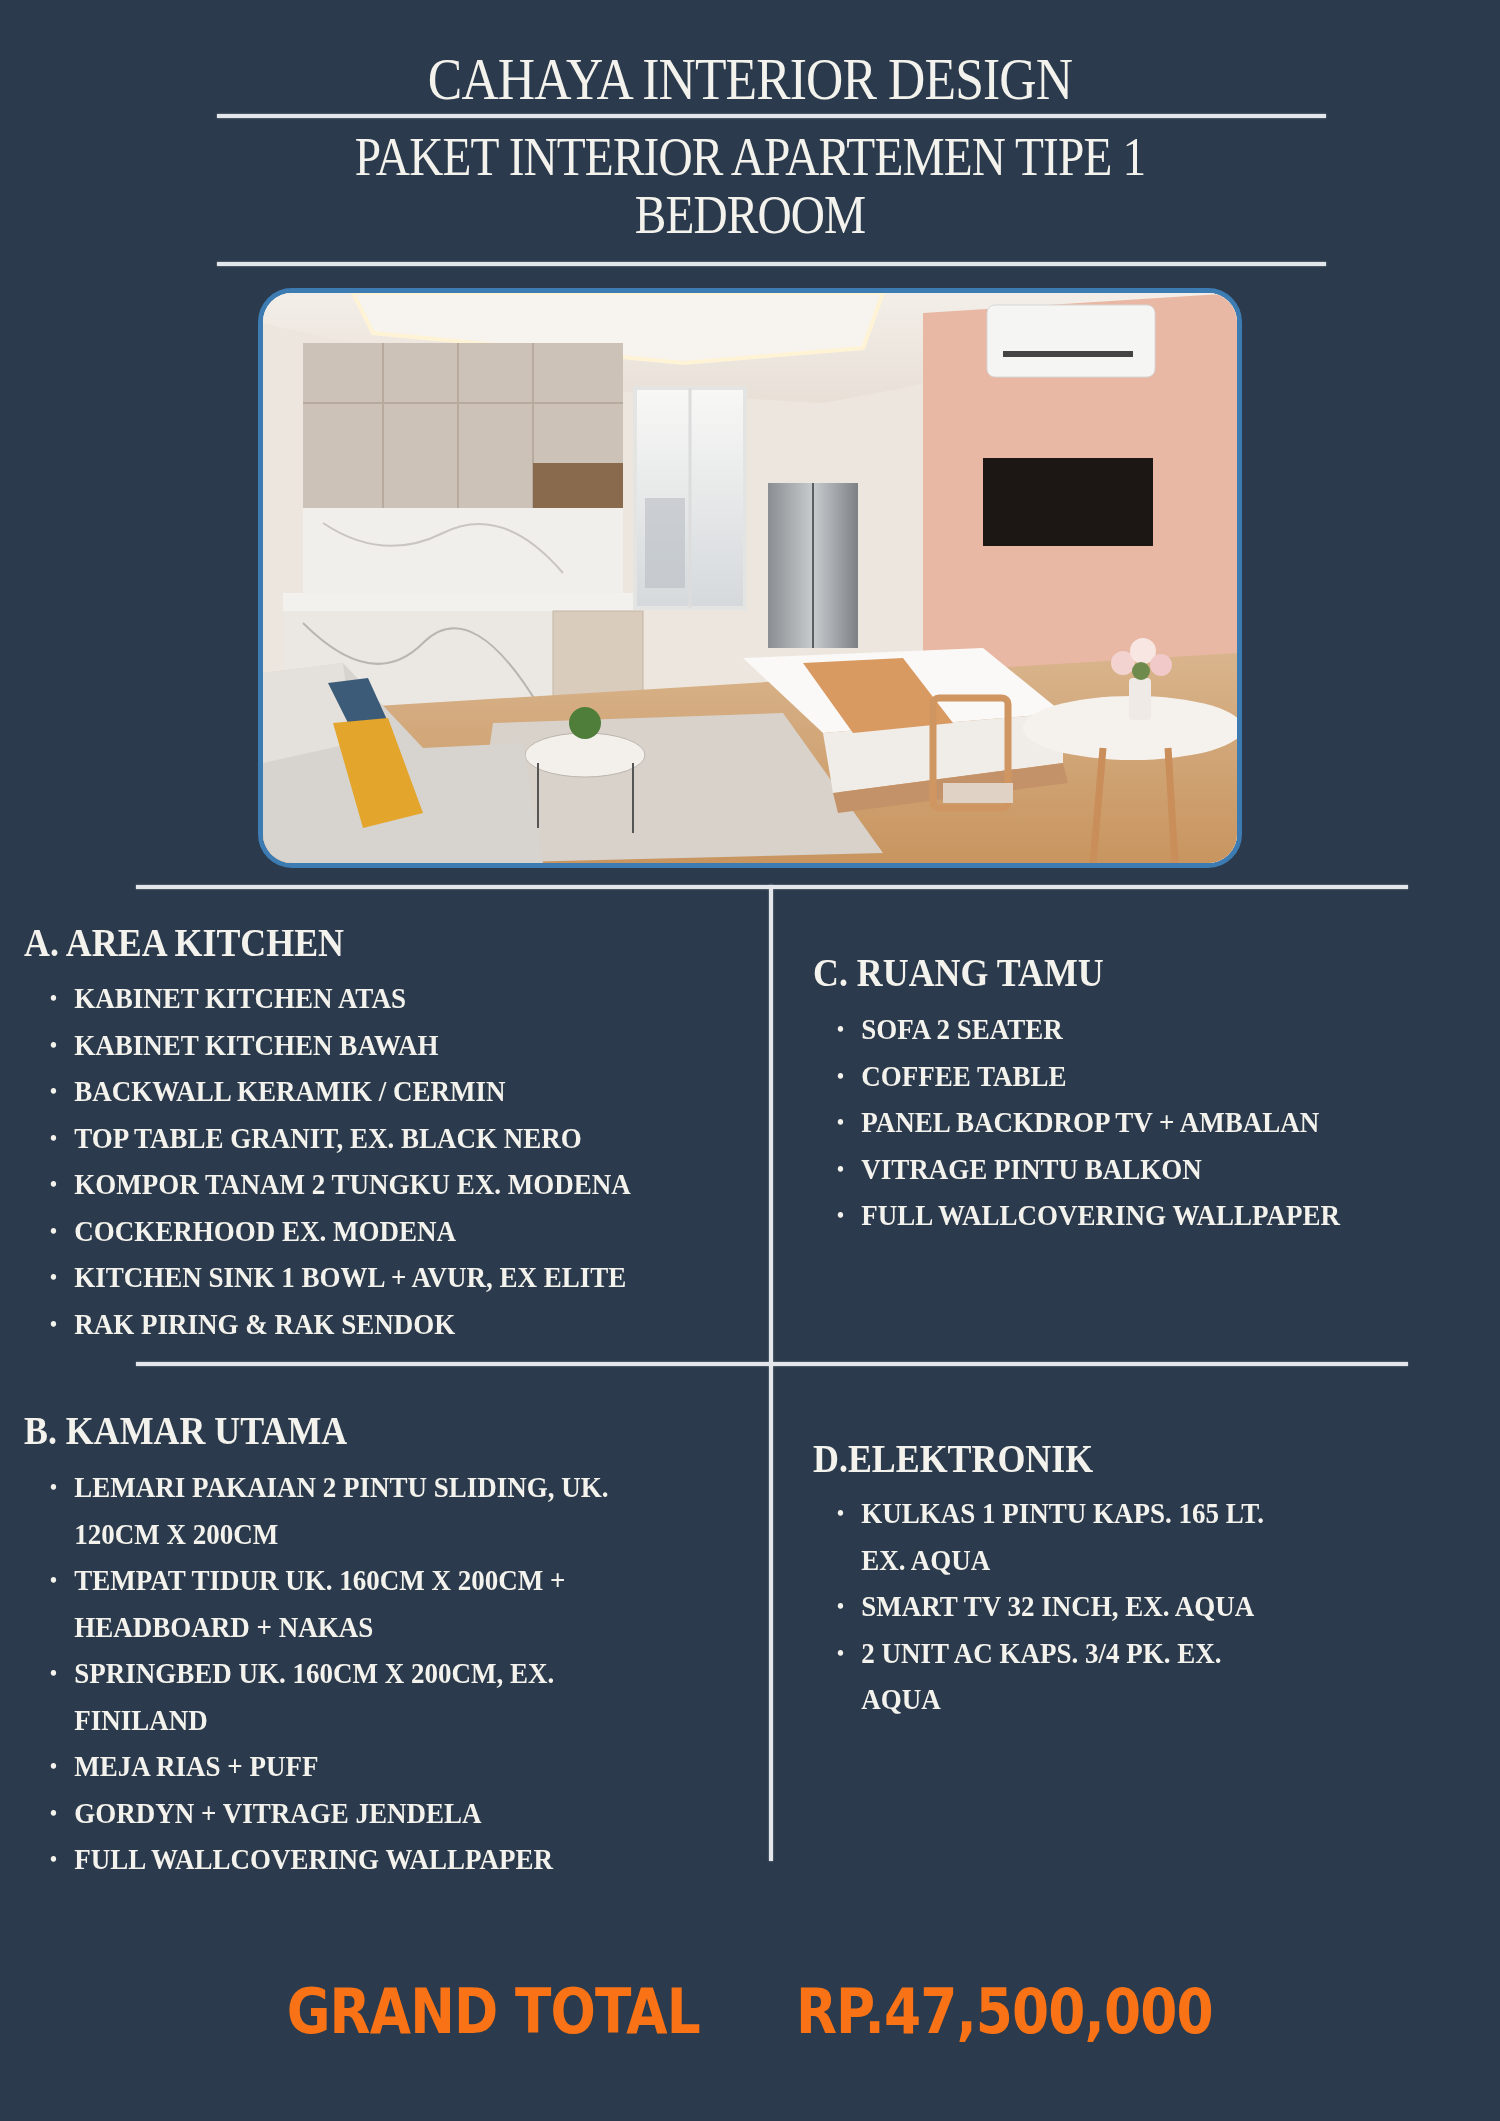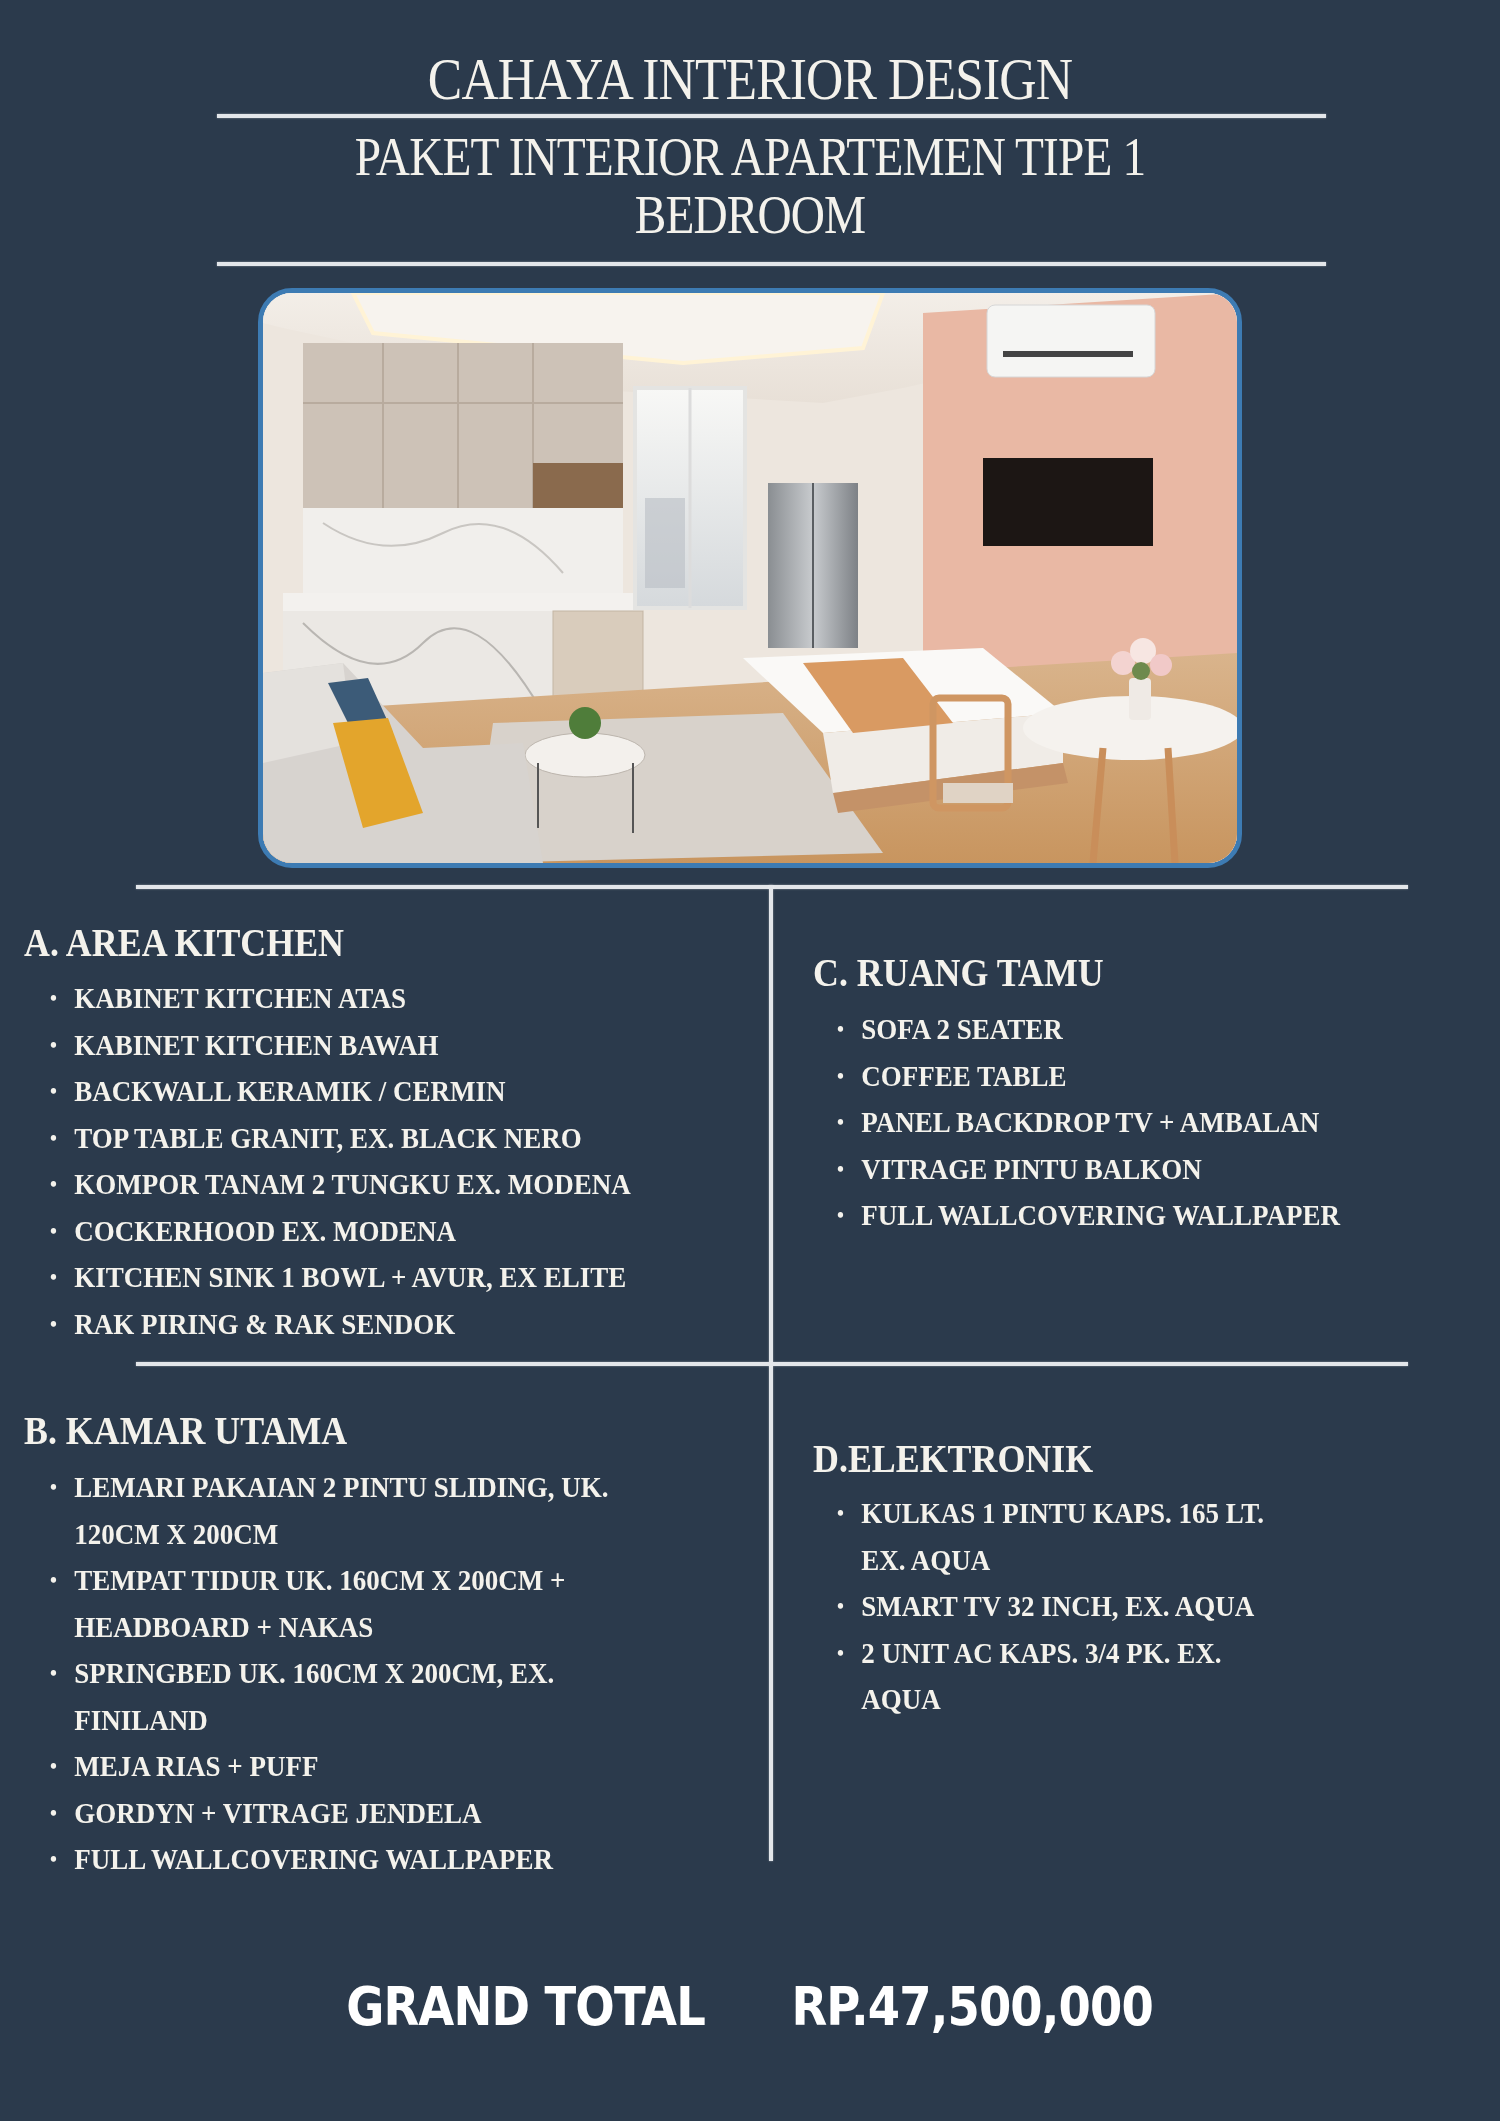--- a/index.html
+++ b/index.html
@@ -42,22 +42,22 @@
     position: relative; padding-left: 27px; white-space: nowrap;
     transform: scaleX(0.9); transform-origin: left center;
   }
   ul.items li .bullet {
     position: absolute; left: 0; top: 0; font-size: 22px;
   }
   ul.items li .cont { display: block; }
   .grand {
     position: absolute; top: 1975px; left: 0; width: 1500px; text-align: center;
     font-family: "DejaVu Sans", "Liberation Sans", sans-serif;
-    font-weight: bold; font-size: 54px; letter-spacing: -1px;
-    color: #ffffff; white-space: nowrap;
+    font-weight: bold; font-size: 62px; letter-spacing: -1px;
+    color: #f97316; white-space: nowrap;
   }
   .grand span { display: inline-block; transform: scaleX(0.86); }
   .grand .gap { display: inline-block; width: 28px; }
 </style>
 </head>
 <body>
 
 <div class="abs title">CAHAYA INTERIOR DESIGN</div>
 <div class="rule" style="left:217px; top:114px; width:1109px; height:4px;"></div>
 <div class="abs subtitle">

